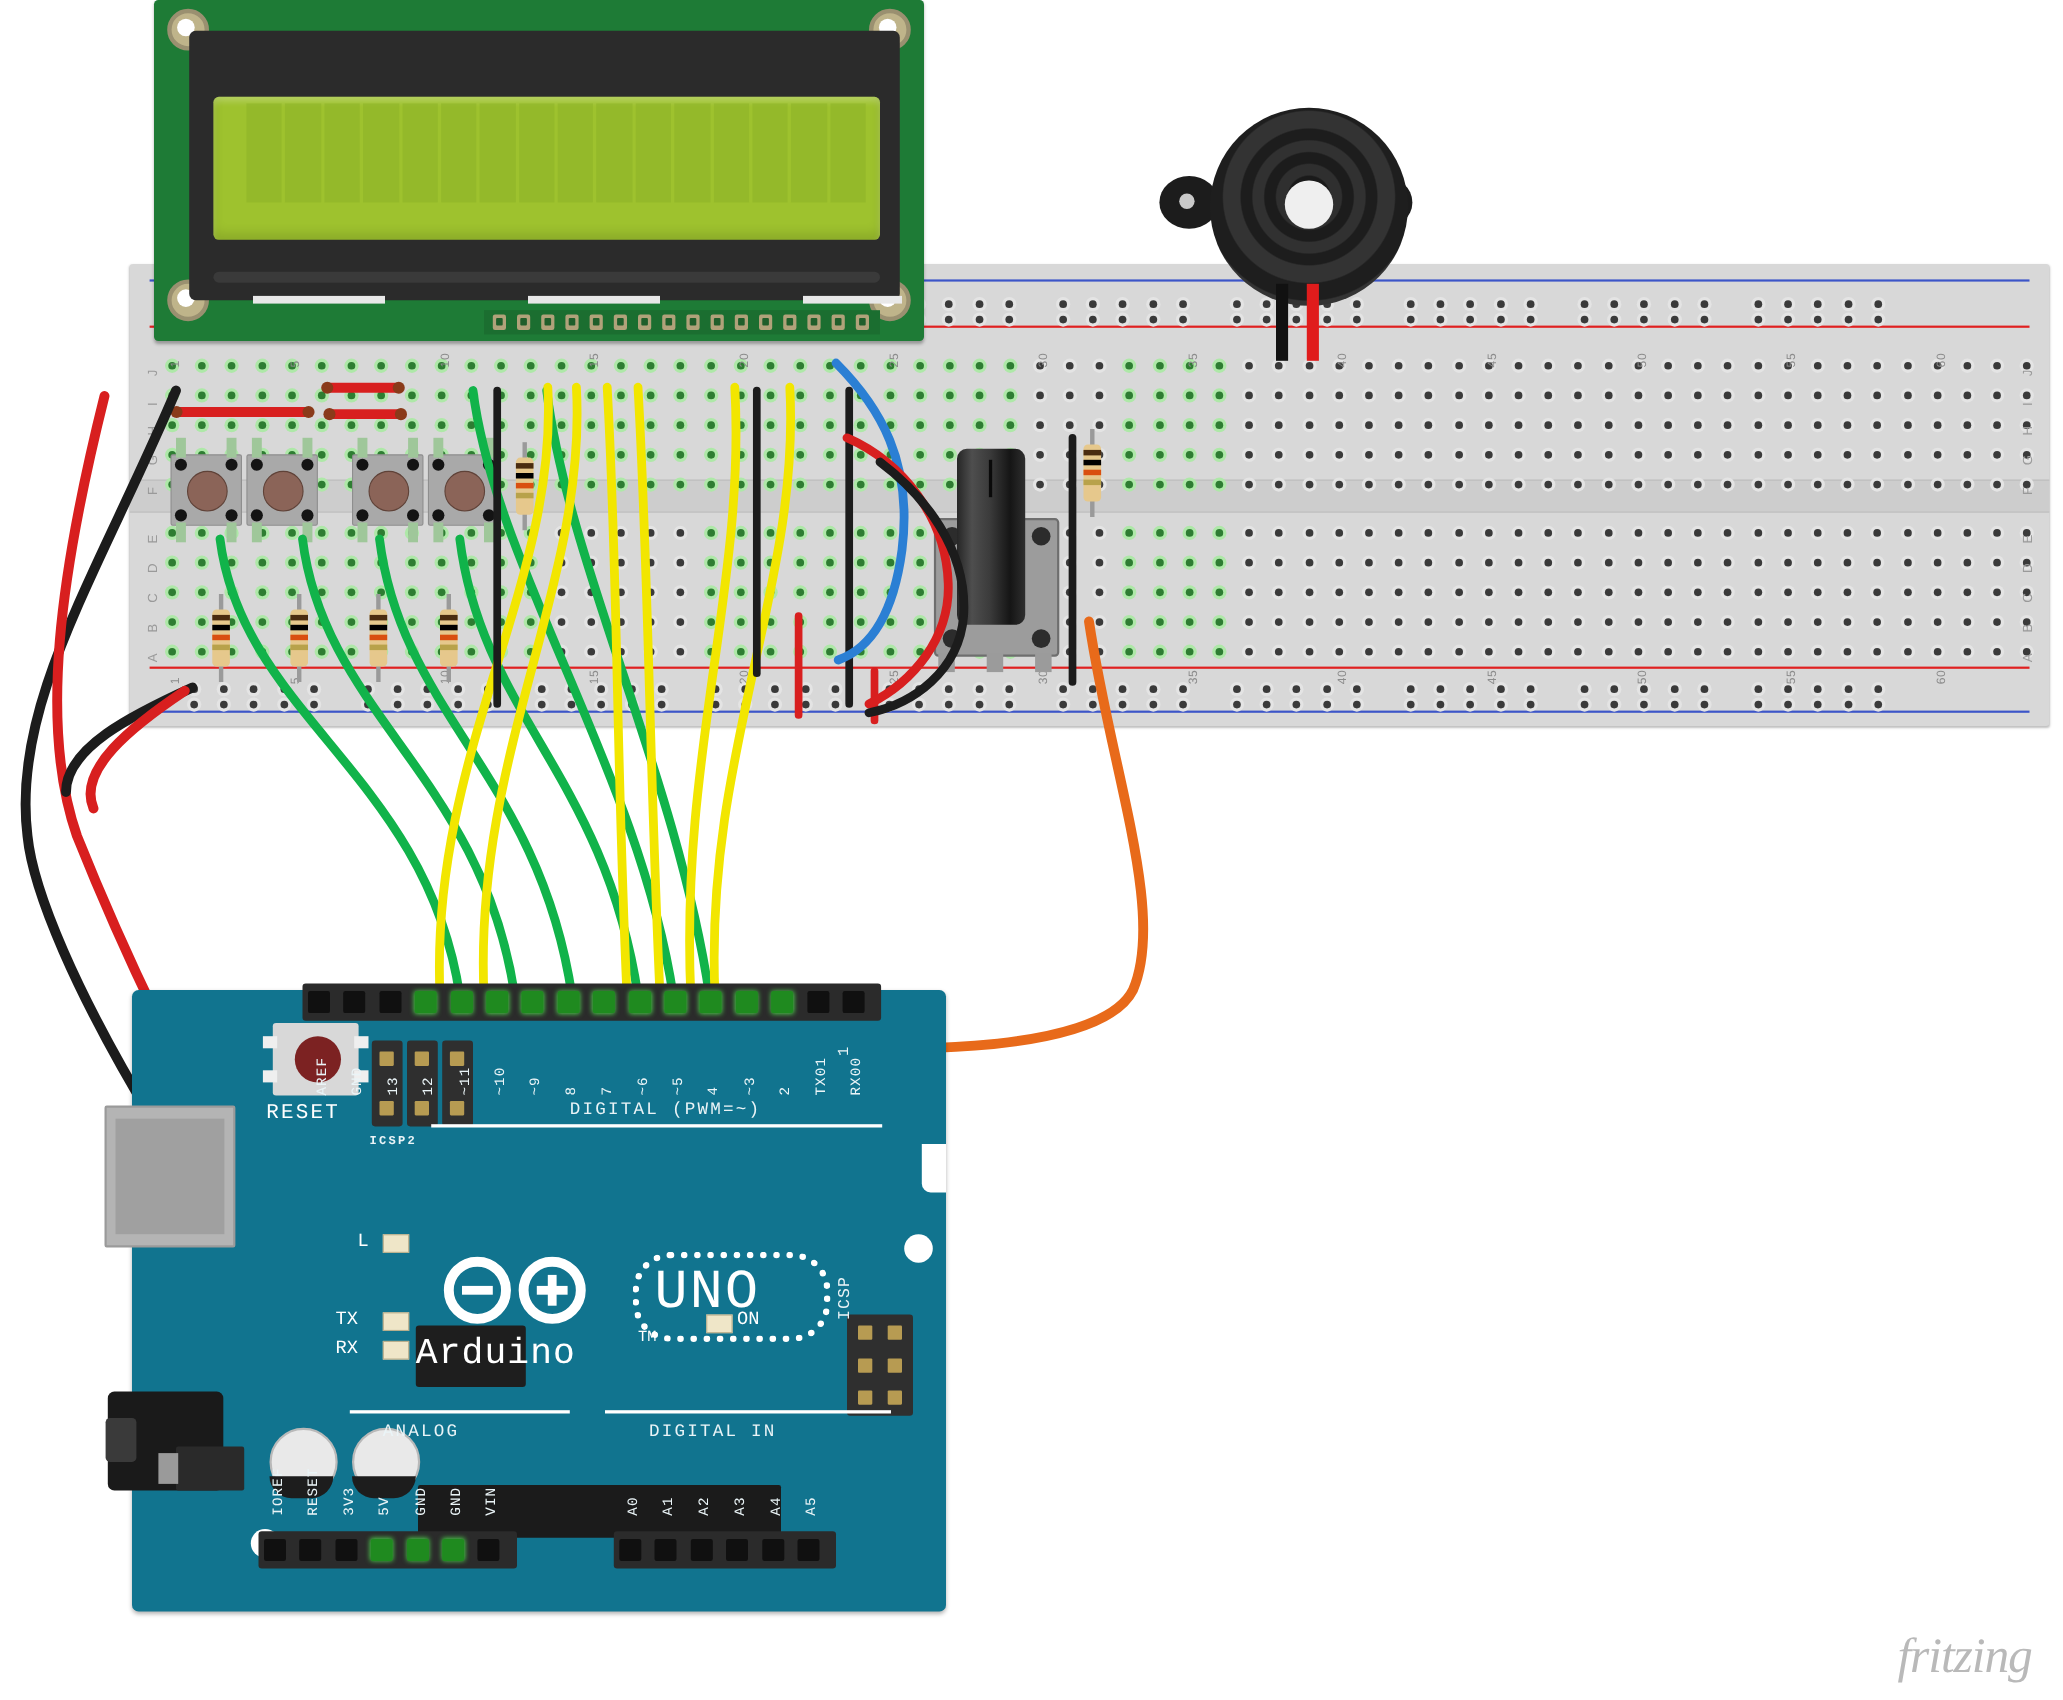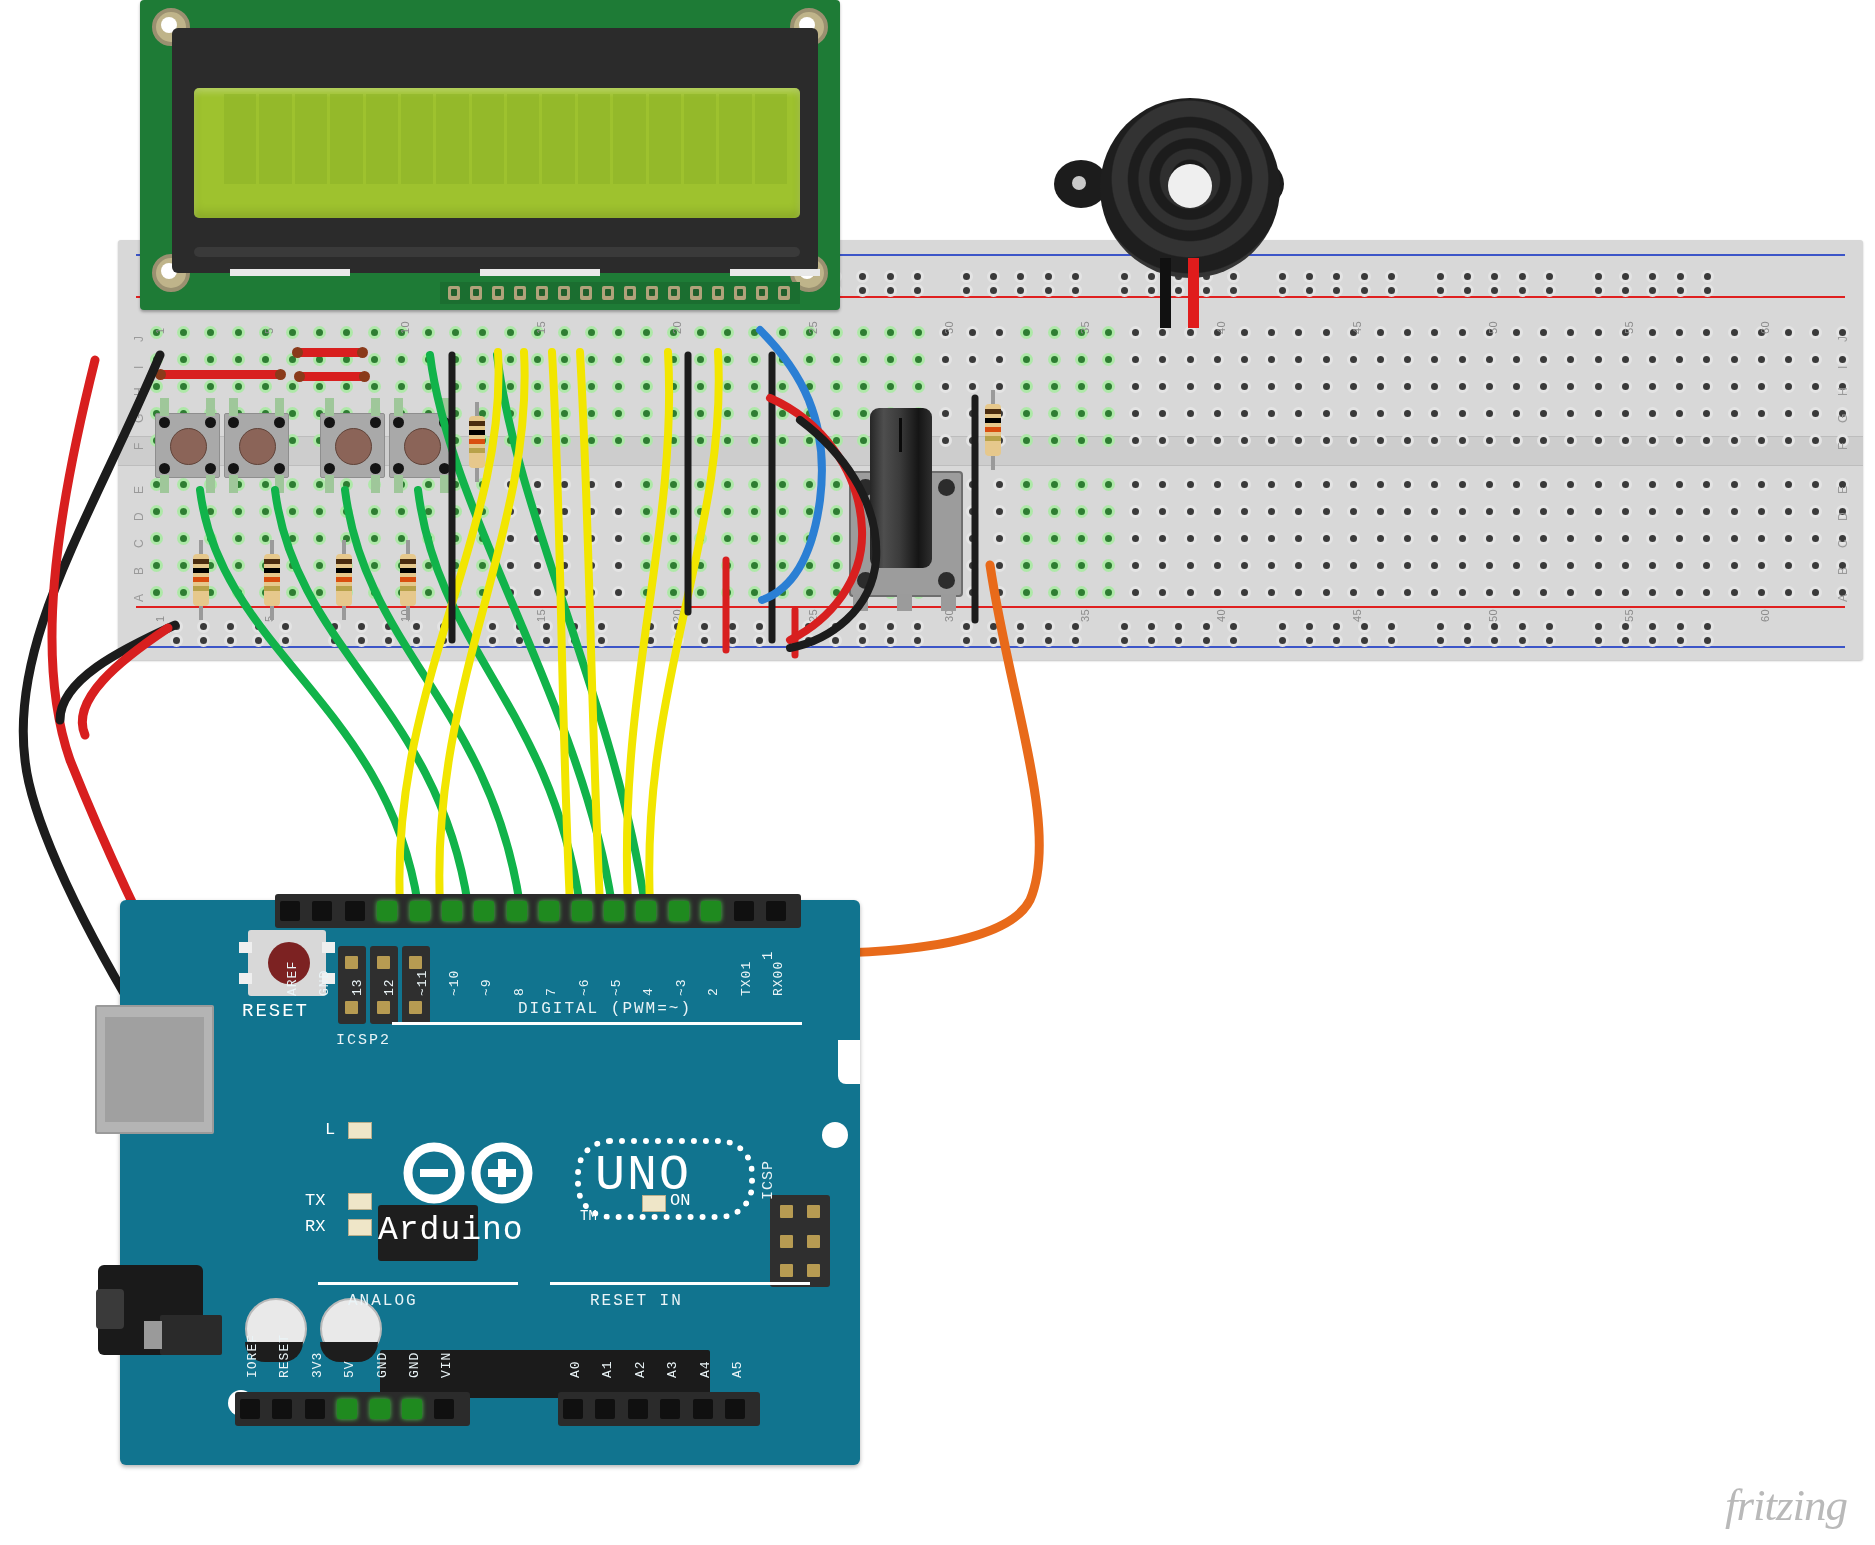--- a/index.html
+++ b/index.html
@@ -2978,21 +2978,21 @@
       <i style="left:7px;bottom:10px;"></i>
     </div>
   <div class="icspblk" style="left:250px;top:46px;width:28px;height:78px;">
     <i style="left:7px;top:10px;"></i>
       <i style="left:7px;bottom:10px;"></i>
     </div>
   <div class="icspblk" style="left:282px;top:46px;width:28px;height:78px;">
     <i style="left:7px;top:10px;"></i>
       <i style="left:7px;bottom:10px;"></i>
     </div>
-  <div class="secname" style="left:216px;top:132px;font-size:15px;">ICSP2</div>
+  <div class="secname" style="left:216px;top:132px;font-size:11px;font-weight:bold;">ICSP2</div>
 
   <div class="icspblk" style="left:650px;top:295px;width:60px;height:92px;">
     <i style="left:10px;top:10px;"></i>
       <i style="right:10px;top:10px;"></i>
     <i style="left:10px;top:40px;"></i>
       <i style="right:10px;top:40px;"></i>
     <i style="left:10px;bottom:10px;"></i>
       <i style="right:10px;bottom:10px;"></i>
     </div>
   <div class="hdrlbl" style="left:640px;top:300px;font-size:15px;">ICSP</div>
@@ -3068,21 +3068,21 @@
     </div>
   <div id="analog-labels">
       <div class="hdrlbl" style="left: 448px; top: 478px;">A0</div>
       <div class="hdrlbl" style="left: 480.4px; top: 478px;">A1</div>
       <div class="hdrlbl" style="left: 512.8px; top: 478px;">A2</div>
       <div class="hdrlbl" style="left: 545.2px; top: 478px;">A3</div>
       <div class="hdrlbl" style="left: 577.6px; top: 478px;">A4</div>
       <div class="hdrlbl" style="left: 610px; top: 478px;">A5</div>
     </div>
   <div class="whiteline" style="left:430px;top:382px;width:260px;"></div>
-  <div class="secname" style="left:470px;top:392px;">RESET IN</div>
+  <div class="secname" style="left:470px;top:392px;">DIGITAL IN</div>
 
   <div class="led" style="left:228px;top:222px;"></div>
   <div class="ledlbl" style="left:205px;top:220px;">L</div>
   <div class="led" style="left:228px;top:293px;"></div>
   <div class="ledlbl" style="left:185px;top:291px;">TX</div>
   <div class="led" style="left:228px;top:319px;"></div>
   <div class="ledlbl" style="left:185px;top:317px;">RX</div>
   <div class="led" style="left:522px;top:295px;"></div>
   <div class="ledlbl" style="left:550px;top:291px;">ON</div>
 

